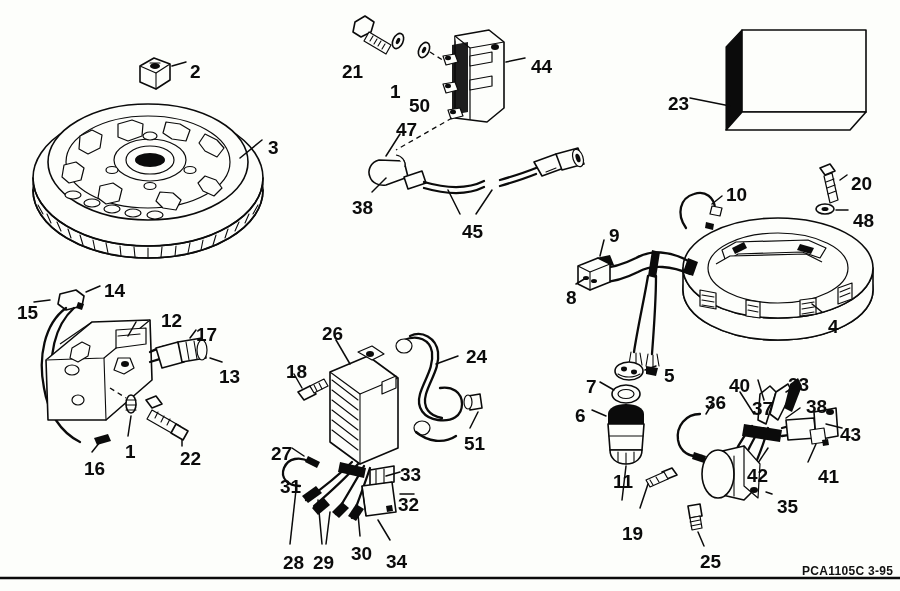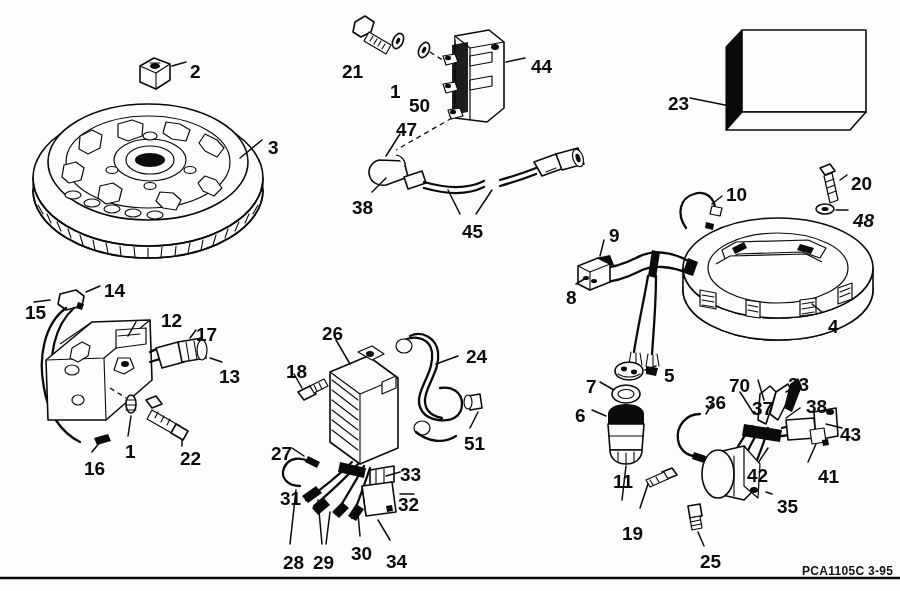--- a/index.html
+++ b/index.html
@@ -508,50 +508,50 @@
   <div class="num" style="left:342px;top:62px;">21</div>
   <div class="num" style="left:390px;top:82px;">1</div>
   <div class="num" style="left:409px;top:96px;">50</div>
   <div class="num" style="left:531px;top:57px;">44</div>
   <div class="num" style="left:396px;top:120px;">47</div>
   <div class="num" style="left:352px;top:198px;">38</div>
   <div class="num" style="left:462px;top:222px;">45</div>
   <div class="num" style="left:668px;top:94px;">23</div>
   <div class="num" style="left:726px;top:185px;">10</div>
   <div class="num" style="left:851px;top:174px;">20</div>
-  <div class="num" style="left:853px;top:211px;font-style:italic;">48</div>
+  <div class="num" style="left:853px;top:211px;">48</div>
   <div class="num" style="left:609px;top:226px;">9</div>
   <div class="num" style="left:566px;top:288px;">8</div>
   <div class="num" style="left:828px;top:317px;">4</div>
   <div class="num" style="left:104px;top:281px;">14</div>
-  <div class="num" style="left:17px;top:303px;margin-left:8px;">15</div>
+  <div class="num" style="left:17px;top:303px;">15</div>
   <div class="num" style="left:141px;top:311px;margin-left:20px;">12</div>
   <div class="num" style="left:196px;top:325px;">17</div>
   <div class="num" style="left:219px;top:367px;">13</div>
   <div class="num" style="left:84px;top:459px;">16</div>
   <div class="num" style="left:125px;top:442px;">1</div>
   <div class="num" style="left:180px;top:449px;">22</div>
   <div class="num" style="left:322px;top:324px;">26</div>
   <div class="num" style="left:286px;top:362px;">18</div>
   <div class="num" style="left:466px;top:347px;">24</div>
   <div class="num" style="left:464px;top:434px;">51</div>
   <div class="num" style="left:271px;top:444px;">27</div>
-  <div class="num" style="left:280px;top:477px;margin-top:12px;">31</div>
+  <div class="num" style="left:280px;top:477px;">31</div>
   <div class="num" style="left:400px;top:465px;">33</div>
   <div class="num" style="left:398px;top:495px;">32</div>
   <div class="num" style="left:283px;top:553px;">28</div>
   <div class="num" style="left:313px;top:553px;">29</div>
   <div class="num" style="left:351px;top:544px;">30</div>
   <div class="num" style="left:386px;top:552px;">34</div>
   <div class="num" style="left:586px;top:377px;">7</div>
   <div class="num" style="left:664px;top:366px;">5</div>
   <div class="num" style="left:575px;top:406px;">6</div>
   <div class="num" style="left:613px;top:472px;">11</div>
   <div class="num" style="left:705px;top:393px;">36</div>
-  <div class="num" style="left:729px;top:376px;">70</div>
+  <div class="num" style="left:729px;top:376px;">40</div>
   <div class="num" style="left:752px;top:363px;margin-top:36px;">37</div>
   <div class="num" style="left:788px;top:375px;">23</div>
   <div class="num" style="left:806px;top:397px;">38</div>
   <div class="num" style="left:840px;top:425px;">43</div>
   <div class="num" style="left:747px;top:466px;">42</div>
   <div class="num" style="left:818px;top:467px;">41</div>
   <div class="num" style="left:777px;top:497px;">35</div>
   <div class="num" style="left:622px;top:524px;">19</div>
   <div class="num" style="left:700px;top:552px;">25</div>
 

